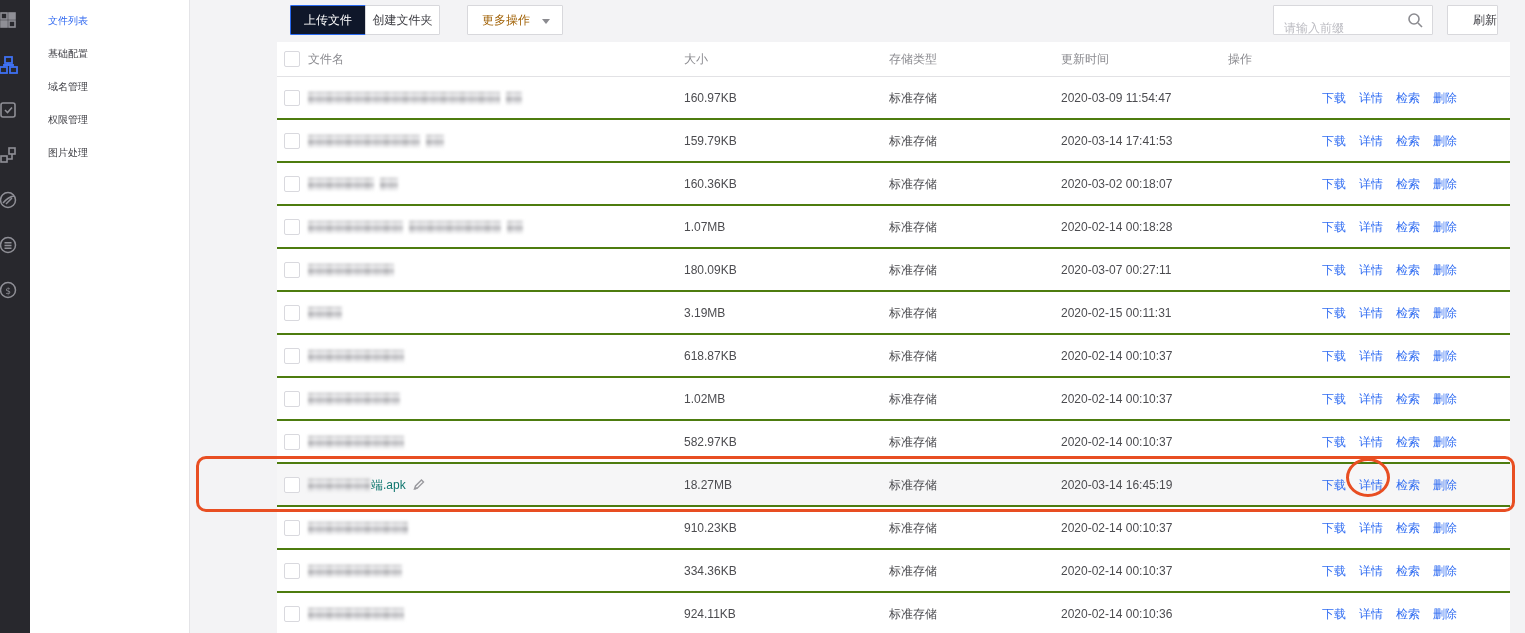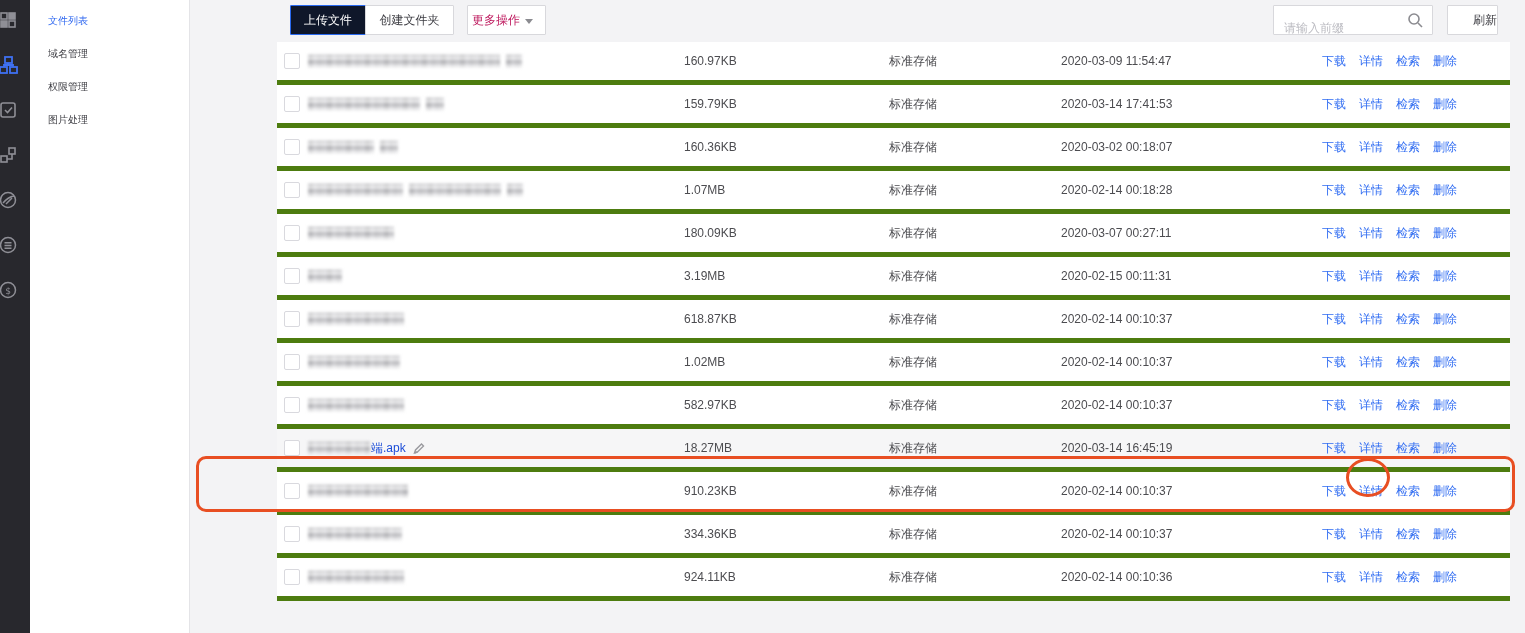--- a/index.html
+++ b/index.html
@@ -18,47 +18,47 @@
   .menu-item { height:33px; line-height:33px; padding-left:18px; font-size:10px; color:#3c3c42; cursor:pointer; }
   .menu-item.active { color:#3069f0; }
 
   
   .content { position:absolute; left:190px; top:0; right:0; bottom:0; background:#f3f3f5; }
 
   
   .btn { position:absolute; top:5px; height:30px; line-height:28px; text-align:center; font-size:12px;
     border:1px solid #d8d8dc; background:#fff; color:#3c3c42; cursor:pointer; border-radius:1px; }
   .btn-upload { left:100px; width:76px; background:#0f172a; border-color:#2a6af0; color:#fff; }
-  .btn-create { left:175px; width:89px; }
-  .btn-more { left:277px; width:79px; color:#be185d; text-align:left; padding-left:4px; }
+  .btn-create { left:175px; width:75px; }
+  .btn-more { left:277px; width:96px; color:#a16207; text-align:left; padding-left:14px; }
   .btn-more .caret { position:absolute; right:12px; top:13px; width:0; height:0;
     border-left:4px solid transparent; border-right:4px solid transparent; border-top:5px solid #8b8b90; }
   .searchbox { position:absolute; top:5px; left:1083px; width:160px; height:30px; background:#fff;
     border:1px solid #d8d8dc; border-radius:1px; }
   .searchbox input { position:absolute; left:0; top:8px; width:128px; height:28px; border:0; outline:none;
     padding:0 0 0 10px; font-size:12px; color:#4c4c50; font-family:inherit; background:transparent; }
   .searchbox input::placeholder { color:#bcbcc2; }
   .searchbox .mag { position:absolute; right:8px; top:6px; width:17px; height:17px; cursor:pointer; }
   .btn-refresh { left:1257px; width:51px;text-align:right; }
 
   
   .table { position:absolute; left:87px; top:42px; width:1233px; background:#ffffff; }
   .thead { position:relative; height:35px; border-bottom:1px solid #e2e2e5; color:#8b8b90; }
-  .trow { position:relative; height:43px; border-bottom:5px solid #4d7c0f; background:#fff;text-decoration:underline; }
+  .trow { position:relative; height:43px; border-bottom:2px solid #4d7c0f; background:#fff;text-decoration:underline; }
   .trow.hl { background:#f6f6f7; }
   .cell { position:absolute; top:50%; transform:translateY(-50%); white-space:nowrap; }
   .c-check { left:7px; } .c-name { left:31px; } .c-size { left:407px; }
   .c-type { left:612px; } .c-time { left:784px; } .c-opsh { left:951px; } .c-ops { left:1045px; }
   .cb { display:block; width:16px; height:16px; background:#fff; border:1px solid #d9d9de; border-radius:2px; cursor:pointer; }
   .name-wrap { display:flex; align-items:center; gap:6px; }
   .mosaic { height:13px; border-radius:1px; filter:blur(1.4px);
     background:
       repeating-linear-gradient(0deg, rgba(255,255,255,.45) 0 4px, rgba(120,120,125,.18) 4px 8px),
       repeating-linear-gradient(90deg, #c3c3c6 0 5px, #dadadd 5px 9px, #cecED1 9px 14px, #d6d6d9 14px 19px); }
-  .fname-text { color:#1d4ed8; }
+  .fname-text { color:#0f766e; }
   .pencil { width:14px; height:14px; display:inline-block; cursor:pointer; }
   .ops { display:inline-flex; gap:13px; }
   .ops a { color:#316df2; text-decoration:none; cursor:pointer; }
 
   
   .anno-rect { position:absolute; left:196px; top:456px; width:1319px; height:56px;
     border:3px solid #e84e22; border-radius:10px; z-index:9; pointer-events:none; }
   .anno-circle { position:absolute; left:1346px; top:458px; width:44px; height:39px;
     border:3px solid #e84e22; border-radius:50%; z-index:10; pointer-events:none; }
 </style>
@@ -126,20 +126,21 @@
         </g>
       <text x="11" y="14.5" text-anchor="middle" font-size="9" fill="#8f8f96" font-family="DejaVu Sans, sans-serif">$</text>
       </svg>
   </span>
 </div>
 
 <div class="menu">
   <div style="height:4px"></div>
   <div id="menu-items">
       <div class="menu-item active">文件列表</div>
+      <div class="menu-item">基础配置</div>
       <div class="menu-item">域名管理</div>
       <div class="menu-item">权限管理</div>
       <div class="menu-item">图片处理</div>
     </div>
 </div>
 
 <div class="content">
   <div class="btn btn-upload">上传文件</div>
   <div class="btn btn-create">创建文件夹</div>
   <div class="btn btn-more">
@@ -154,20 +155,30 @@
           <g fill="none" stroke="#8b8b90" stroke-width="1.6">
         <circle cx="7" cy="7" r="5"></circle>
             <path d="M11 11 l4 4"></path>
           </g>
         </svg>
     </span>
   </div>
   <div class="btn btn-refresh">刷新</div>
 
   <div class="table">
+    <div class="thead">
+      <span class="cell c-check">
+          <span class="cb"></span>
+        </span>
+      <span class="cell c-name">文件名</span>
+      <span class="cell c-size">大小</span>
+      <span class="cell c-type">存储类型</span>
+      <span class="cell c-time">更新时间</span>
+      <span class="cell c-opsh">操作</span>
+    </div>
     <div id="tbody">
   <div class="trow">
     <span class="cell c-check">
             <span class="cb"></span>
           </span>
     <span class="cell c-name">
             <span class="name-wrap">
               <span class="mosaic" style="width: 192px;"></span>
               <span class="mosaic" style="width: 16px;"></span>
             </span>

